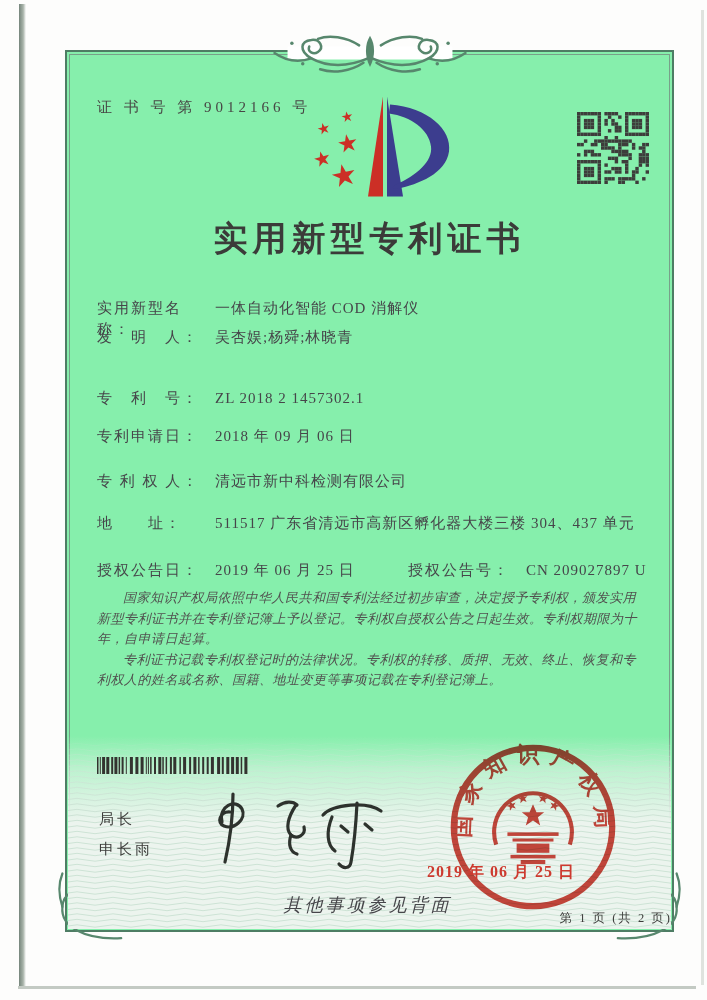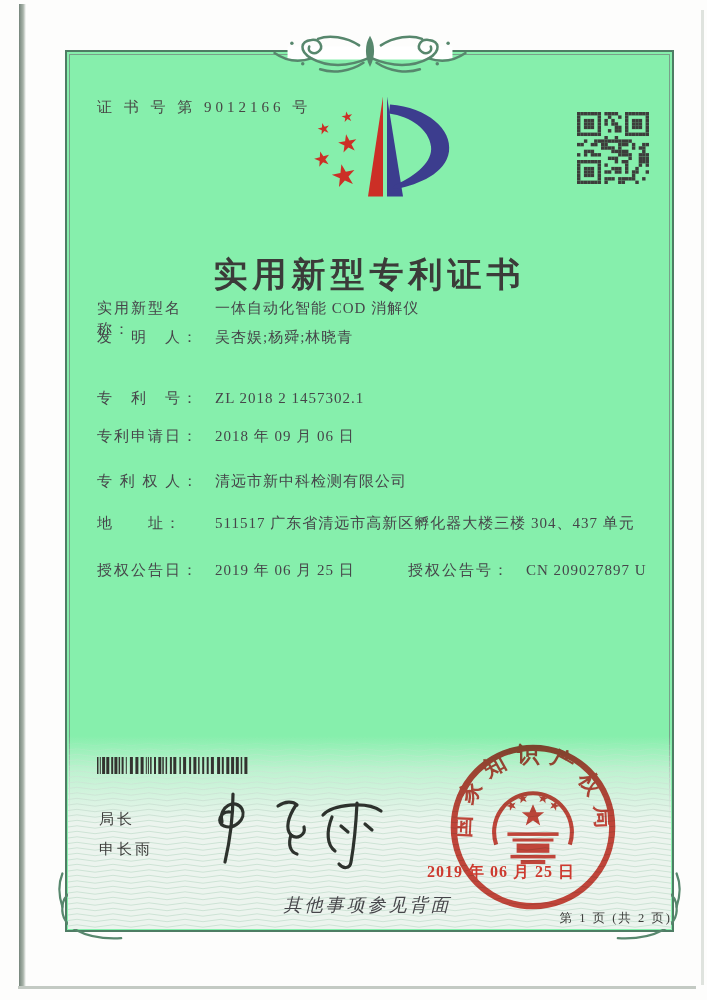--- a/index.html
+++ b/index.html
@@ -26,21 +26,21 @@
 
   .certno{position:absolute;left:30px;top:46px;font-size:15px;letter-spacing:4px;color:#474745;}
 
   .logo{position:absolute;left:245px;top:36px;width:150px;height:128px;}
   .logo text{font-family:"DejaVu Sans",sans-serif;}
 
   .qr{position:absolute;left:510px;top:60px;width:72px;height:72px;}
   #qrSvg rect{fill:#3d3d3b;}
 
   .title{position:absolute;left:0;top:164px;width:100%;text-align:center;
-         font-size:34px;font-weight:600;letter-spacing:5px;color:#3b3b39;margin-top:36px;}
+         font-size:34px;font-weight:600;letter-spacing:5px;color:#3b3b39;}
 
   .row{position:absolute;left:30px;width:555px;display:flex;font-size:15px;line-height:21px;color:#46464a;}
   .lab{flex:0 0 118px;letter-spacing:2px;}
   .val{flex:1;letter-spacing:1px;}
   .row-grant .lab2{margin-left:38px;letter-spacing:2px;}
   .row-grant .val1{flex:0 0 155px;}
 
   .paras{position:absolute;left:30px;top:536px;width:552px;font-size:13px;line-height:20.5px;
          font-style:italic;color:#51514f;letter-spacing:.5px;}
   .paras p{margin:0;text-indent:2em;}
@@ -374,20 +374,24 @@
       <span class="lab">地　　址：</span>
       <span class="val" style="max-width:437px">511517 广东省清远市高新区孵化器大楼三楼 304、437 单元</span>
     </div>
     <div class="row row-grant" style="top:508px">
       <span class="lab">授权公告日：</span>
       <span class="val val1">2019 年 06 月 25 日</span>
       <span class="lab lab2">授权公告号：</span>
       <span class="val">CN 209027897 U</span>
     </div>
 
+    <div class="paras">
+      <p>国家知识产权局依照中华人民共和国专利法经过初步审查，决定授予专利权，颁发实用新型专利证书并在专利登记簿上予以登记。专利权自授权公告之日起生效。专利权期限为十年，自申请日起算。</p>
+      <p>专利证书记载专利权登记时的法律状况。专利权的转移、质押、无效、终止、恢复和专利权人的姓名或名称、国籍、地址变更等事项记载在专利登记簿上。</p>
+    </div>
 
     <div class="band">
       <svg id="wavesSvg" viewBox="0 0 603 193" preserveAspectRatio="none">
           <path d="M0 3.0 q 9 -2.4 18 0 t 18 0 q 9 -2.4 18 0 t 18 0 q 9 -2.4 18 0 t 18 0 q 9 -2.4 18 0 t 18 0 q 9 -2.4 18 0 t 18 0 q 9 -2.4 18 0 t 18 0 q 9 -2.4 18 0 t 18 0 q 9 -2.4 18 0 t 18 0 q 9 -2.4 18 0 t 18 0 q 9 -2.4 18 0 t 18 0 q 9 -2.4 18 0 t 18 0 q 9 -2.4 18 0 t 18 0 q 9 -2.4 18 0 t 18 0 q 9 -2.4 18 0 t 18 0 q 9 -2.4 18 0 t 18 0 q 9 -2.4 18 0 t 18 0 q 9 -2.4 18 0 t 18 0 q 9 -2.4 18 0 t 18 0"></path>
           <path d="M0 8.5 q 9 -2.4 18 0 t 18 0 q 9 -2.4 18 0 t 18 0 q 9 -2.4 18 0 t 18 0 q 9 -2.4 18 0 t 18 0 q 9 -2.4 18 0 t 18 0 q 9 -2.4 18 0 t 18 0 q 9 -2.4 18 0 t 18 0 q 9 -2.4 18 0 t 18 0 q 9 -2.4 18 0 t 18 0 q 9 -2.4 18 0 t 18 0 q 9 -2.4 18 0 t 18 0 q 9 -2.4 18 0 t 18 0 q 9 -2.4 18 0 t 18 0 q 9 -2.4 18 0 t 18 0 q 9 -2.4 18 0 t 18 0 q 9 -2.4 18 0 t 18 0 q 9 -2.4 18 0 t 18 0 q 9 -2.4 18 0 t 18 0"></path>
           <path d="M0 14.0 q 9 -2.4 18 0 t 18 0 q 9 -2.4 18 0 t 18 0 q 9 -2.4 18 0 t 18 0 q 9 -2.4 18 0 t 18 0 q 9 -2.4 18 0 t 18 0 q 9 -2.4 18 0 t 18 0 q 9 -2.4 18 0 t 18 0 q 9 -2.4 18 0 t 18 0 q 9 -2.4 18 0 t 18 0 q 9 -2.4 18 0 t 18 0 q 9 -2.4 18 0 t 18 0 q 9 -2.4 18 0 t 18 0 q 9 -2.4 18 0 t 18 0 q 9 -2.4 18 0 t 18 0 q 9 -2.4 18 0 t 18 0 q 9 -2.4 18 0 t 18 0 q 9 -2.4 18 0 t 18 0 q 9 -2.4 18 0 t 18 0"></path>
           <path d="M0 19.5 q 9 -2.4 18 0 t 18 0 q 9 -2.4 18 0 t 18 0 q 9 -2.4 18 0 t 18 0 q 9 -2.4 18 0 t 18 0 q 9 -2.4 18 0 t 18 0 q 9 -2.4 18 0 t 18 0 q 9 -2.4 18 0 t 18 0 q 9 -2.4 18 0 t 18 0 q 9 -2.4 18 0 t 18 0 q 9 -2.4 18 0 t 18 0 q 9 -2.4 18 0 t 18 0 q 9 -2.4 18 0 t 18 0 q 9 -2.4 18 0 t 18 0 q 9 -2.4 18 0 t 18 0 q 9 -2.4 18 0 t 18 0 q 9 -2.4 18 0 t 18 0 q 9 -2.4 18 0 t 18 0 q 9 -2.4 18 0 t 18 0"></path>
           <path d="M0 25.0 q 9 -2.4 18 0 t 18 0 q 9 -2.4 18 0 t 18 0 q 9 -2.4 18 0 t 18 0 q 9 -2.4 18 0 t 18 0 q 9 -2.4 18 0 t 18 0 q 9 -2.4 18 0 t 18 0 q 9 -2.4 18 0 t 18 0 q 9 -2.4 18 0 t 18 0 q 9 -2.4 18 0 t 18 0 q 9 -2.4 18 0 t 18 0 q 9 -2.4 18 0 t 18 0 q 9 -2.4 18 0 t 18 0 q 9 -2.4 18 0 t 18 0 q 9 -2.4 18 0 t 18 0 q 9 -2.4 18 0 t 18 0 q 9 -2.4 18 0 t 18 0 q 9 -2.4 18 0 t 18 0 q 9 -2.4 18 0 t 18 0"></path>
           <path d="M0 30.5 q 9 -2.4 18 0 t 18 0 q 9 -2.4 18 0 t 18 0 q 9 -2.4 18 0 t 18 0 q 9 -2.4 18 0 t 18 0 q 9 -2.4 18 0 t 18 0 q 9 -2.4 18 0 t 18 0 q 9 -2.4 18 0 t 18 0 q 9 -2.4 18 0 t 18 0 q 9 -2.4 18 0 t 18 0 q 9 -2.4 18 0 t 18 0 q 9 -2.4 18 0 t 18 0 q 9 -2.4 18 0 t 18 0 q 9 -2.4 18 0 t 18 0 q 9 -2.4 18 0 t 18 0 q 9 -2.4 18 0 t 18 0 q 9 -2.4 18 0 t 18 0 q 9 -2.4 18 0 t 18 0 q 9 -2.4 18 0 t 18 0"></path>
           <path d="M0 36.0 q 9 -2.4 18 0 t 18 0 q 9 -2.4 18 0 t 18 0 q 9 -2.4 18 0 t 18 0 q 9 -2.4 18 0 t 18 0 q 9 -2.4 18 0 t 18 0 q 9 -2.4 18 0 t 18 0 q 9 -2.4 18 0 t 18 0 q 9 -2.4 18 0 t 18 0 q 9 -2.4 18 0 t 18 0 q 9 -2.4 18 0 t 18 0 q 9 -2.4 18 0 t 18 0 q 9 -2.4 18 0 t 18 0 q 9 -2.4 18 0 t 18 0 q 9 -2.4 18 0 t 18 0 q 9 -2.4 18 0 t 18 0 q 9 -2.4 18 0 t 18 0 q 9 -2.4 18 0 t 18 0 q 9 -2.4 18 0 t 18 0"></path>

